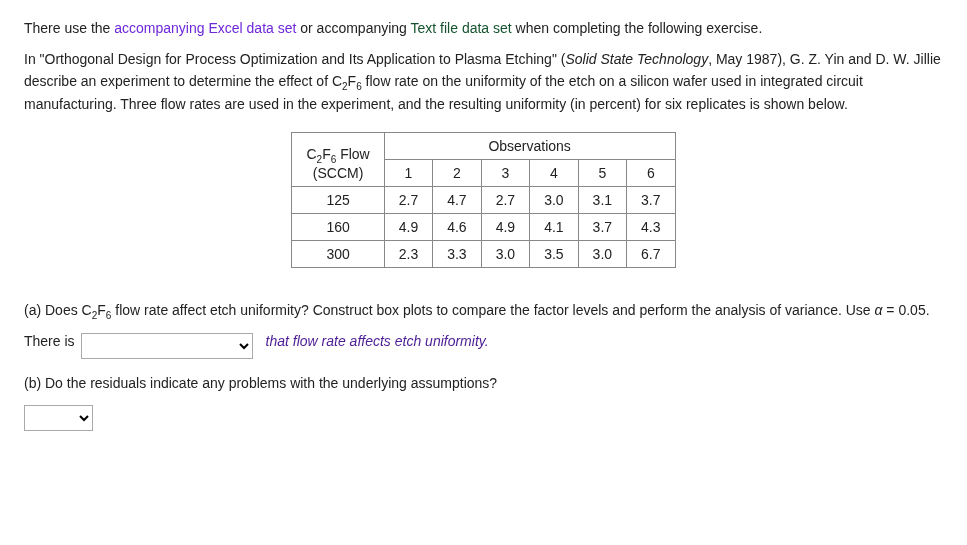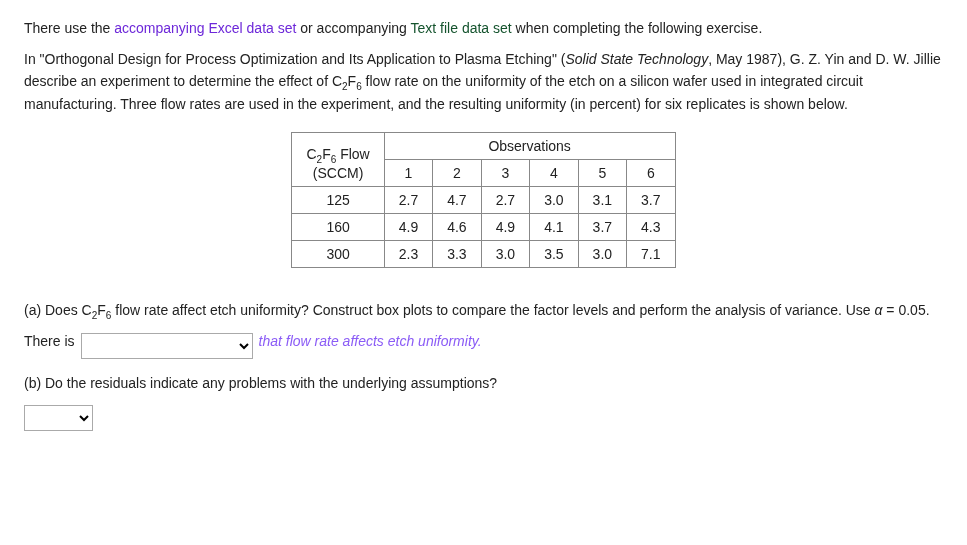--- a/index.html
+++ b/index.html
@@ -68,22 +68,23 @@
     }
     select.answer-select {
       border: 1px solid #aaa;
       padding: 3px 18px 3px 6px;
       font-size: 14px;
       min-width: 120px;
       background: #fff;
       appearance: auto;
     }
     .answer-text {
-      color: #8b5cf6;
+      color: #4c1d95;
       font-style: italic;
+      margin-left: 7px;
     }
     .small-select-row {
       display: flex;
       align-items: center;
       gap: 6px;
       margin-top: 6px;
     }
     select.small-select {
       border: 1px solid #aaa;
       padding: 3px 18px 3px 6px;
@@ -145,21 +146,21 @@
           <td>3.7</td>
           <td>4.3</td>
         </tr>
         <tr>
           <td>300</td>
           <td>2.3</td>
           <td>3.3</td>
           <td>3.0</td>
           <td>3.5</td>
           <td>3.0</td>
-          <td>7.1</td>
+          <td>6.7</td>
         </tr>
       </tbody>
   </table>
 </div>
 
 <div class="question-block">
   <span>
     (a) Does C<sub>2</sub>F<sub>6</sub> flow rate affect etch uniformity? Construct box plots to compare the factor levels and perform the analysis of variance.
     Use <em>α</em> = 0.05.
   </span>

